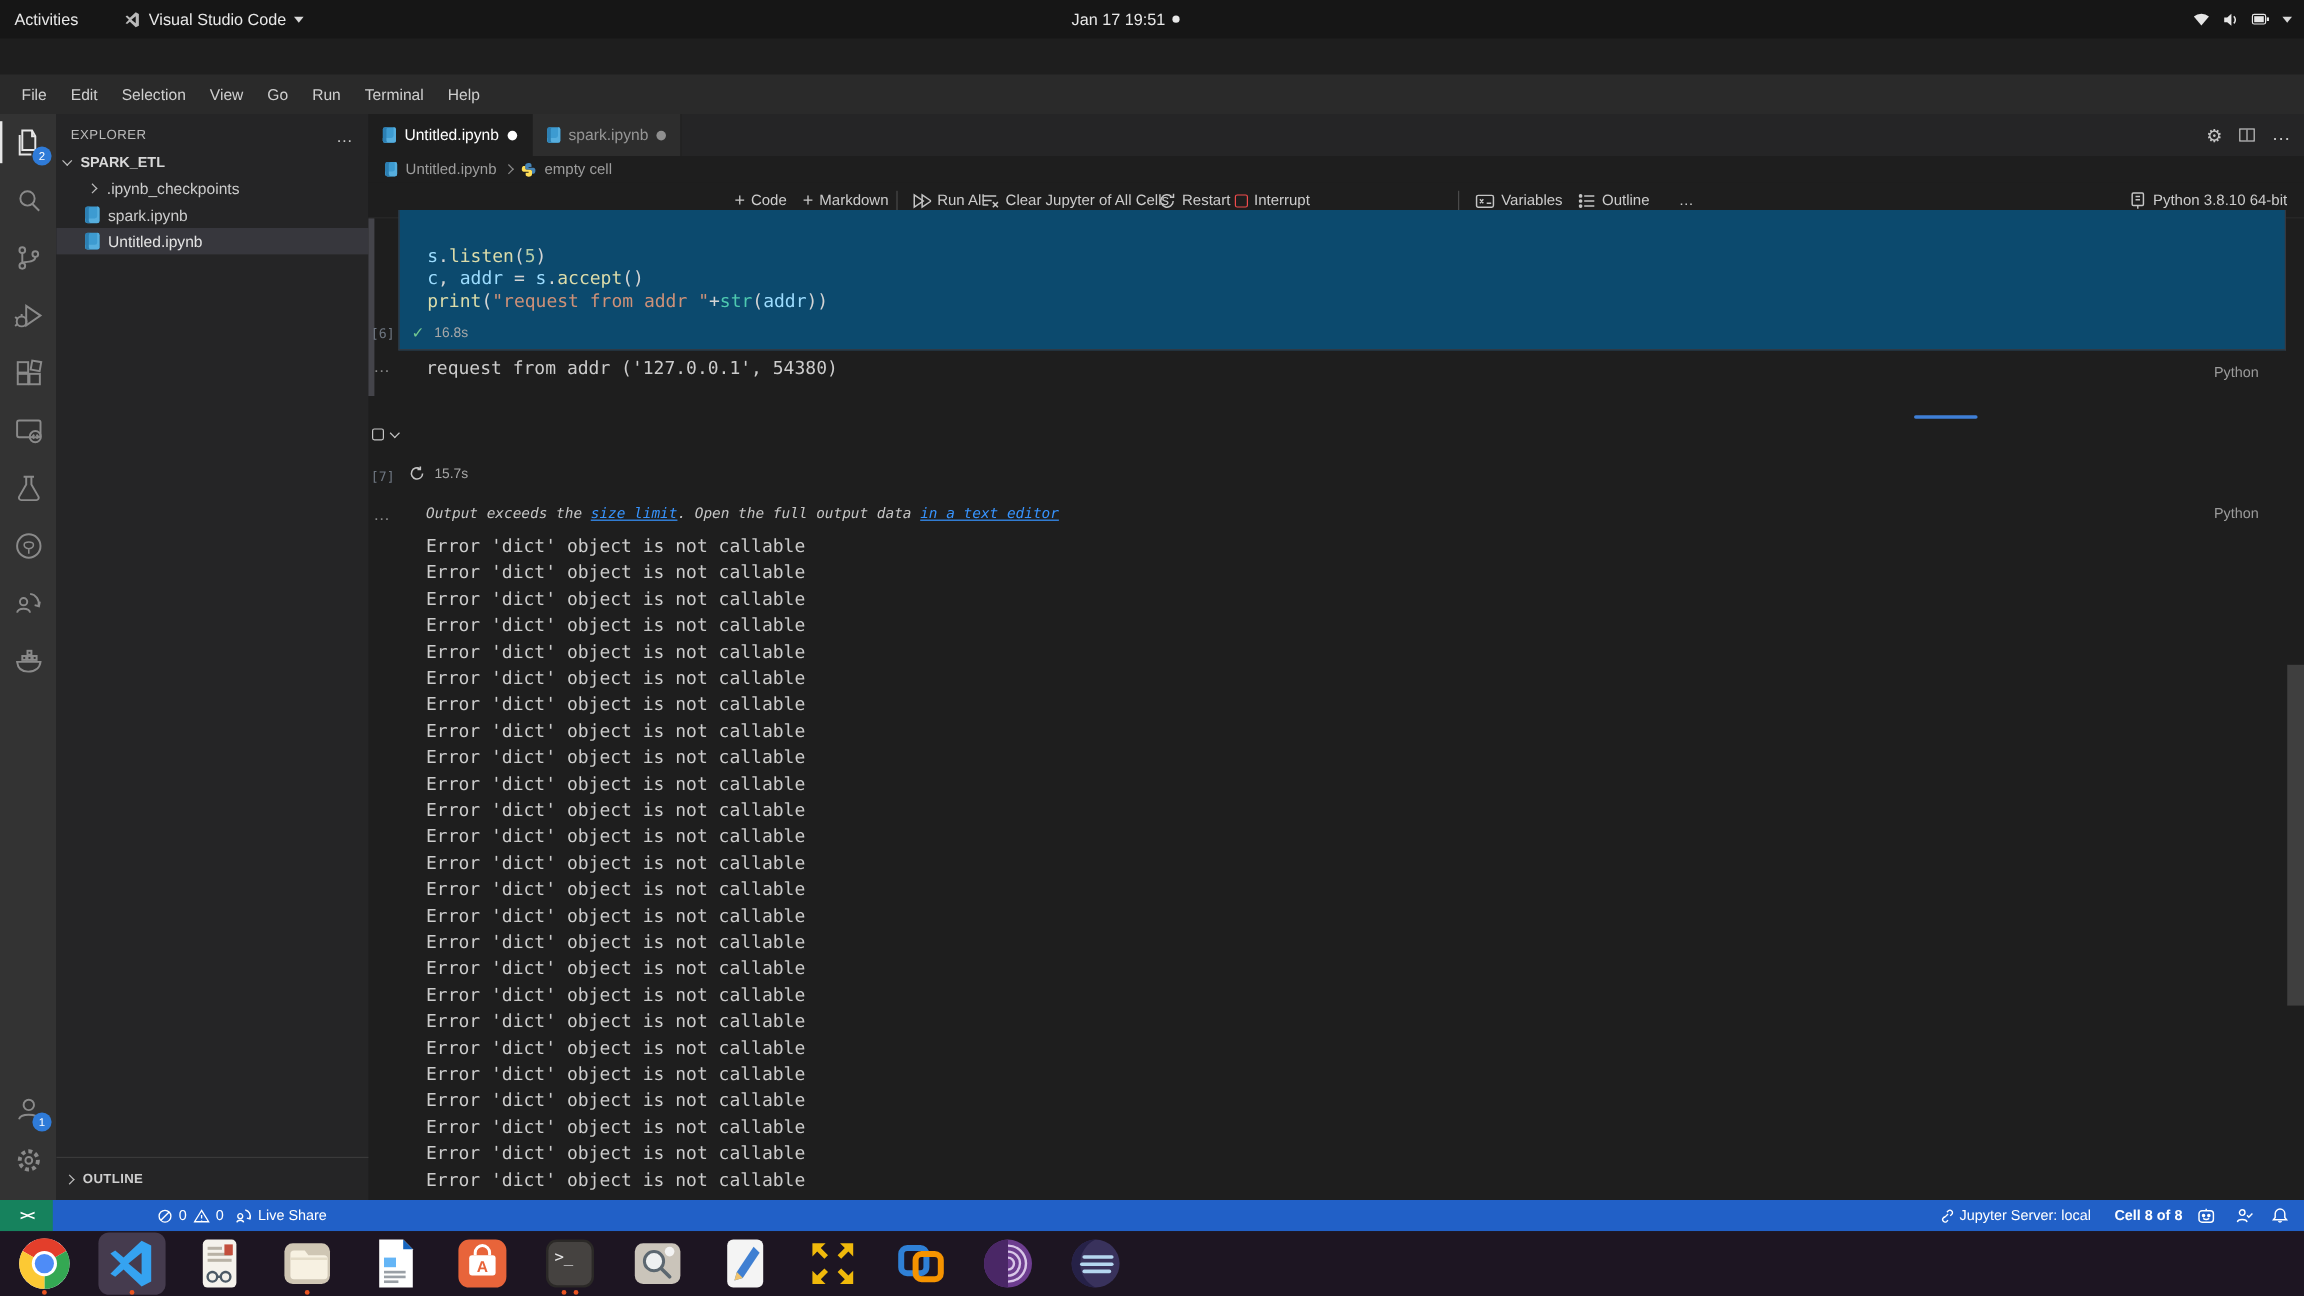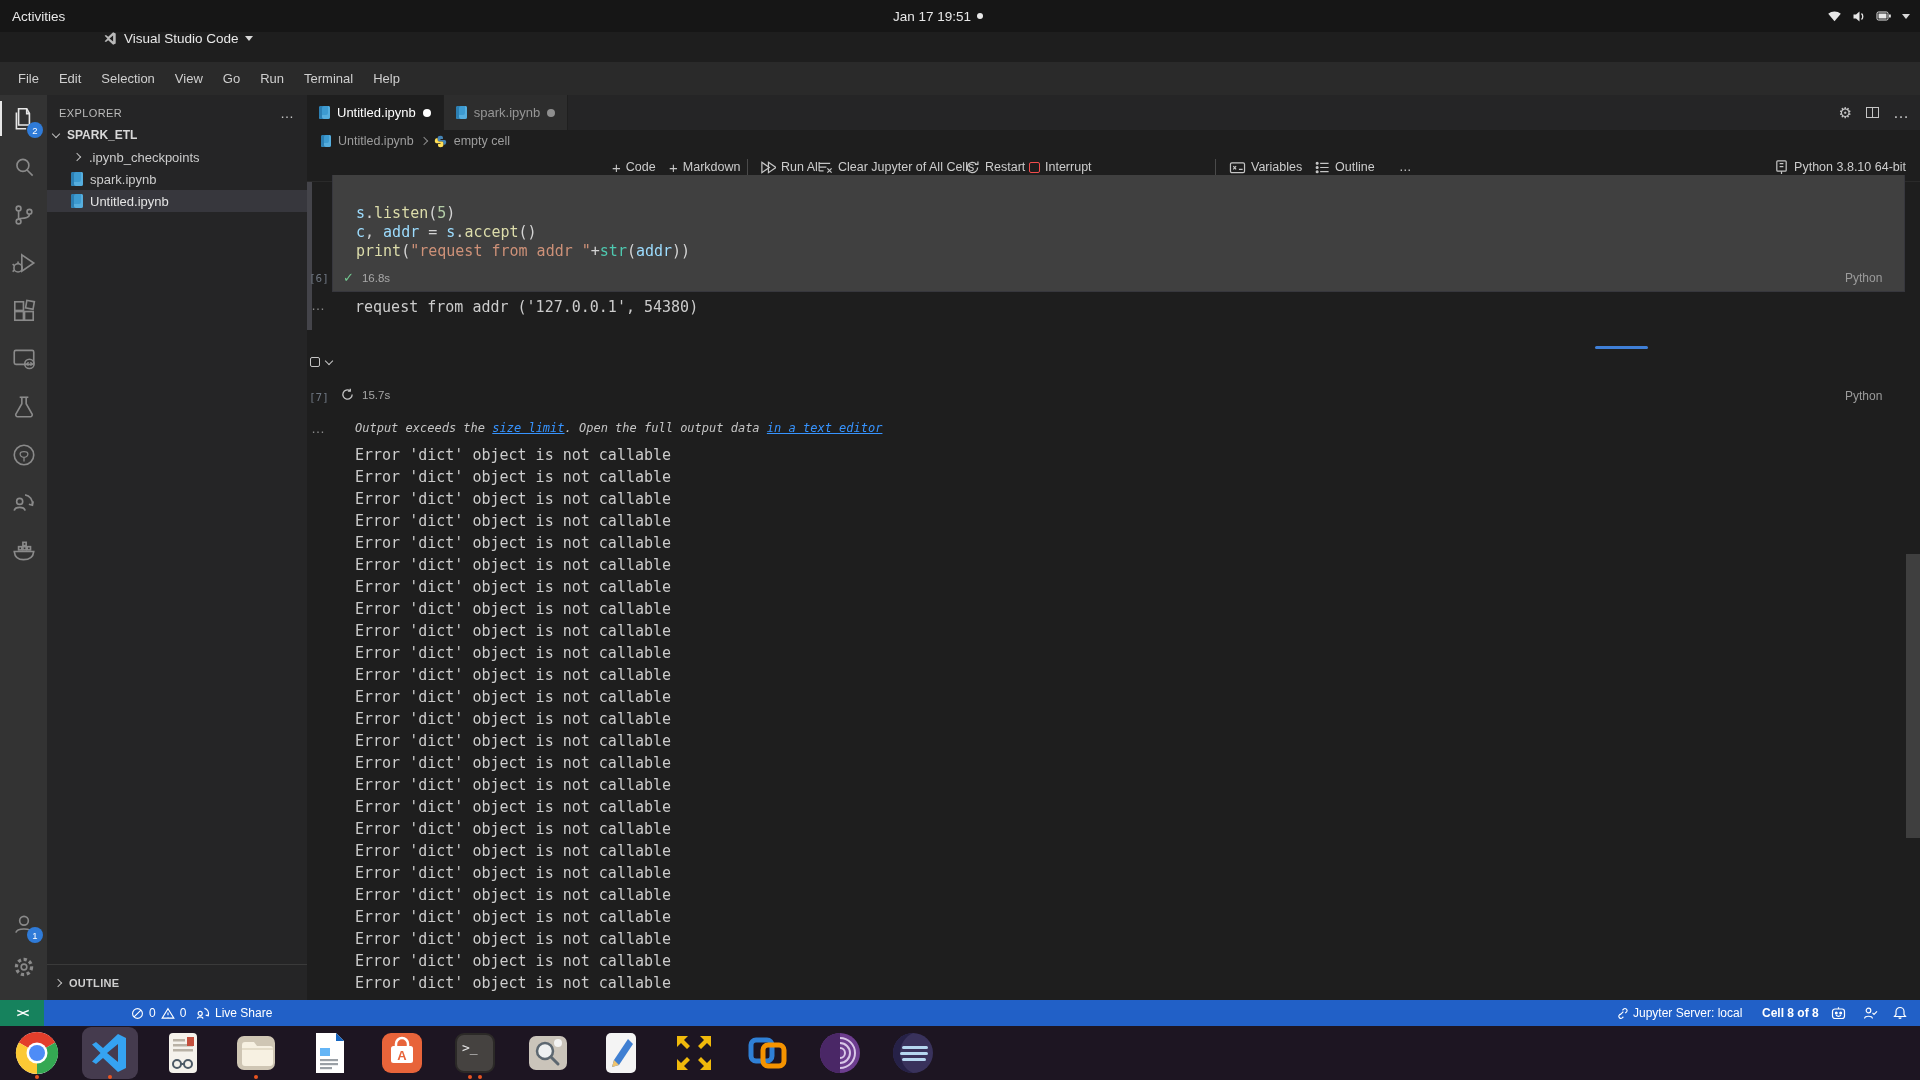--- a/index.html
+++ b/index.html
@@ -77,30 +77,30 @@
   .nbtoolbar { position:absolute; left:307px; top:152px; width:1613px; height:30px; background:#1e1e1e;
                border-bottom:1px solid #2a2a2a; font-size:12.5px; color:#cccccc; }
   .nt-btn { position:absolute; top:0; height:30px; display:flex; align-items:center; gap:5px; }
   .nt-sep { position:absolute; top:7px; width:1px; height:16px; background:#4a4a4a; }
   .nt-btn svg { stroke:#c5c5c5; fill:none; stroke-width:1.3; }
   .plus { font-size:15px; color:#c5c5c5; line-height:1; }
   .interrupt-sq { width:11px; height:11px; border:1.4px solid #f14c4c; border-radius:2px; }
 
   
   .mono { font-family:"DejaVu Sans Mono",monospace; }
-  .cell-box { position:absolute; background:#404040; border:1px solid #37373d; }
+  .cell-box { position:absolute; background:#0c4a6e; border:1px solid #37373d; }
   .focus-strip { position:absolute; left:307px; top:182px; width:5px; height:148px; background:#44444a; }
   .code-line { height:19px; font-size:15px; white-space:pre; }
   .tok-var { color:#9cdcfe; } .tok-func { color:#dcdcaa; } .tok-num { color:#b5cea8; }
   .tok-str { color:#ce9178; } .tok-builtin { color:#4ec9b0; } .tok-fg { color:#d4d4d4; }
   .tok-hl { background:#3e444b; border-radius:2px; }
   .exec-count { position:absolute; color:#6e7681; font-size:11px; font-family:"DejaVu Sans Mono",monospace; }
   .exec-meta { position:absolute; font-size:11.5px; color:#a8a8a8; display:flex; align-items:center; gap:8px; }
   .check { color:#73c991; font-size:13px; }
-  .lang-label { position:absolute; font-size:12px; color:#9b9b9b; }
+  .lang-label { position:absolute; font-size:12px; color:#9b9b9b;margin-top:32px; }
   .out-dots { position:absolute; color:#8a8a8a; font-size:14px; letter-spacing:1px; }
   .out-text { position:absolute; font-size:15px; color:#cccccc; }
   .notice { position:absolute; font-size:12px; font-style:italic; color:#c5c5c5; }
   .notice a { color:#3794ff; text-decoration:underline; }
   .err-lines { position:absolute; left:355px; top:446px; }
   .err-line { height:22px; font-size:15px; color:#cccccc; white-space:pre; }
   .blue-bar { position:absolute; left:1595px; top:346px; width:53px; height:3px; background:#3f7fd6; border-radius:2px; }
   .scrollbar { position:absolute; left:1906px; top:554px; width:14px; height:284px; background:#3f3f3f; }
   .stop-sq { position:absolute; width:10px; height:10px; border:1.3px solid #c5c5c5; border-radius:2px; }
   .spinner svg { stroke:#c5c5c5; fill:none; stroke-width:1.4; }
@@ -122,21 +122,21 @@
 </style>
 </head>
 <body>
 
 <div class="screen">
 
   <div class="gnome-panel">
     <div class="gp-item" style="left:12px;">
       <span>Activities</span>
     </div>
-    <div class="gp-item" style="left:103px;margin-top:22px;">
+    <div class="gp-item" style="left:103px;">
       <span style="display:flex;">
           <svg width="15" height="15" viewBox="0 0 46 46">
             <path fill="#b9b9b9" fill-rule="evenodd" d="M31 4 39 8v30l-8 4-15-14-7 6-4-2.5 8.5-8.5L5 14.5 9 12l7 6zM31 14 20 23l11 9z"></path>
           </svg>
         </span>
       <span>Visual Studio Code</span>
       <span class="caret"></span>
     </div>
     <div class="gp-item" style="left:893px;">
       <span>Jan 17 19:51</span>

